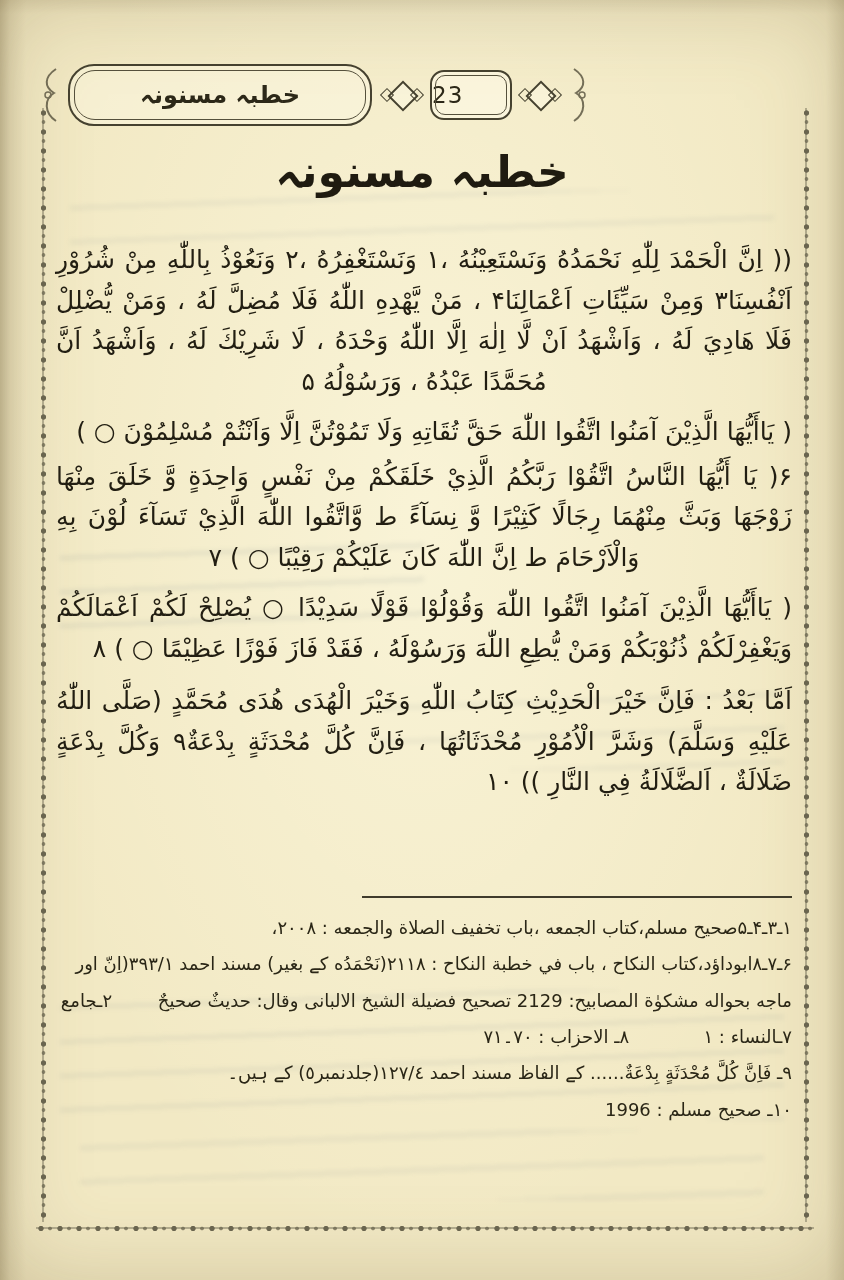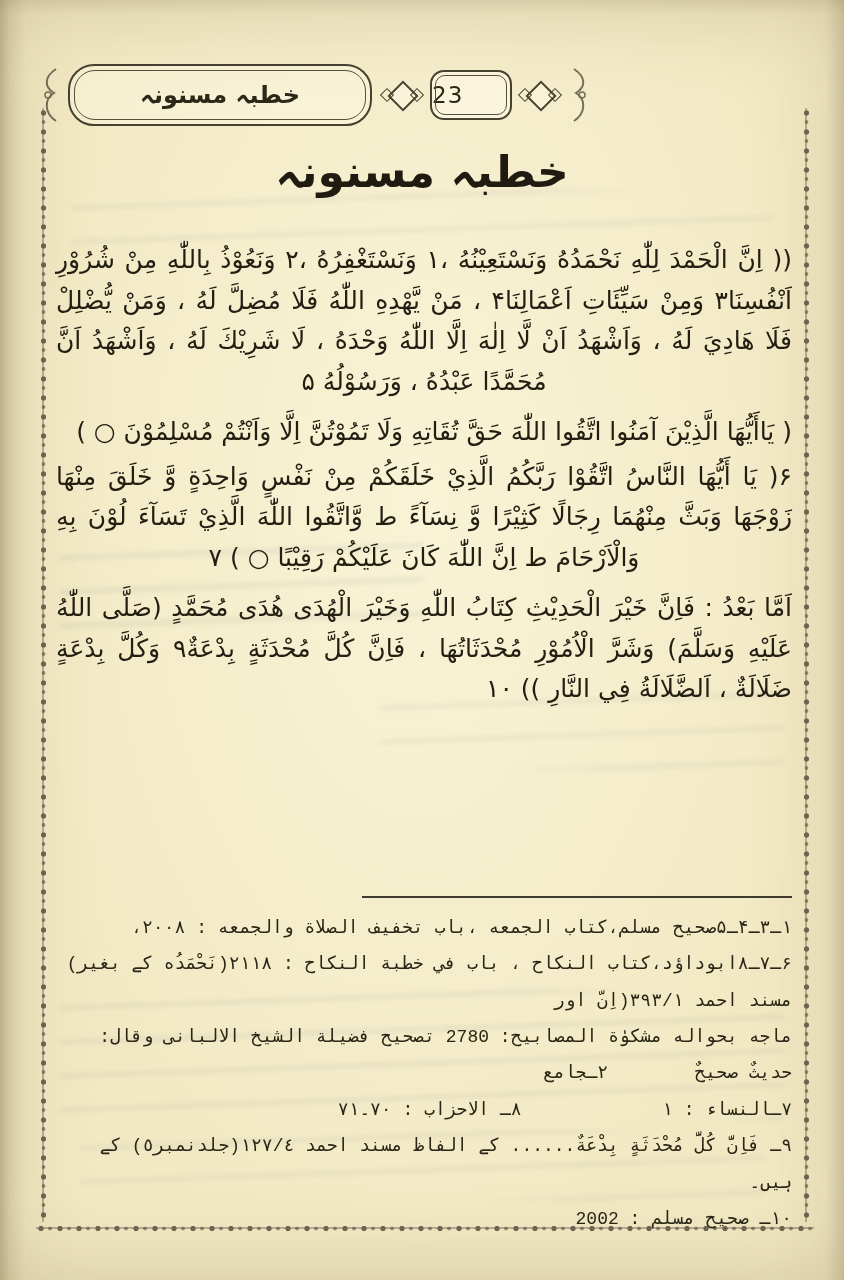--- a/index.html
+++ b/index.html
@@ -108,21 +108,21 @@
   
   .footnotes{
     position:absolute;left:56px;right:52px;top:896px;bottom:64px;
     direction:rtl;
   }
   .fn-rule{
     border:none;border-top:2px solid #3f3b2c;width:430px;margin:0 0 12px 0;
   }
   .fn-line{
     font-size:18px;line-height:2.02;color:#2a2616;
-    text-align:right;white-space:pre-wrap;font-family:Liberation Mono, monospace;
+    text-align:right;white-space:pre-wrap;
   }
 </style>
 </head>
 <body>
 
 <div class="page">
 
   <div class="border-v border-left"></div>
   <div class="border-v border-right"></div>
   <div class="border-h"></div>
@@ -161,26 +161,27 @@
       <circle cx="12" cy="28" r="3" fill="none" stroke="#55503c" stroke-width="1.5"></circle>
     </svg>
   </header>
 
   <h1 class="title" dir="rtl" lang="ur">خطبہ مسنونہ</h1>
 
   <main class="bodytext" lang="ar">
     <p class="para p1">(( اِنَّ الْحَمْدَ لِلّٰهِ نَحْمَدُهُ وَنَسْتَعِيْنُهُ ،۱ وَنَسْتَغْفِرُهُ ،۲ وَنَعُوْذُ بِاللّٰهِ مِنْ شُرُوْرِ اَنْفُسِنَا۳ وَمِنْ سَيِّئَاتِ اَعْمَالِنَا۴ ، مَنْ يَّهْدِهِ اللّٰهُ فَلَا مُضِلَّ لَهُ ، وَمَنْ يُّضْلِلْ فَلَا هَادِيَ لَهُ ، وَاَشْهَدُ اَنْ لَّا اِلٰهَ اِلَّا اللّٰهُ وَحْدَهُ ، لَا شَرِيْكَ لَهُ ، وَاَشْهَدُ اَنَّ مُحَمَّدًا عَبْدُهُ ، وَرَسُوْلُهُ ۵</p>
     <p class="para p2">( يَاأَيُّهَا الَّذِيْنَ آمَنُوا اتَّقُوا اللّٰهَ حَقَّ تُقَاتِهِ وَلَا تَمُوْتُنَّ اِلَّا وَاَنْتُمْ مُسْلِمُوْنَ ○ )</p>
     <p class="para p3">۶( يَا أَيُّهَا النَّاسُ اتَّقُوْا رَبَّكُمُ الَّذِيْ خَلَقَكُمْ مِنْ نَفْسٍ وَاحِدَةٍ وَّ خَلَقَ مِنْهَا زَوْجَهَا وَبَثَّ مِنْهُمَا رِجَالًا كَثِيْرًا وَّ نِسَآءً ط وَّاتَّقُوا اللّٰهَ الَّذِيْ تَسَآءَ لُوْنَ بِهِ وَالْاَرْحَامَ ط اِنَّ اللّٰهَ كَانَ عَلَيْكُمْ رَقِيْبًا ○ ) ۷</p>
+    <p class="para p4">( يَاأَيُّهَا الَّذِيْنَ آمَنُوا اتَّقُوا اللّٰهَ وَقُوْلُوْا قَوْلًا سَدِيْدًا ○ يُصْلِحْ لَكُمْ اَعْمَالَكُمْ وَيَغْفِرْلَكُمْ ذُنُوْبَكُمْ وَمَنْ يُّطِعِ اللّٰهَ وَرَسُوْلَهُ ، فَقَدْ فَازَ فَوْزًا عَظِيْمًا ○ ) ۸</p>
     <p class="para p5">اَمَّا بَعْدُ : فَاِنَّ خَيْرَ الْحَدِيْثِ كِتَابُ اللّٰهِ وَخَيْرَ الْهُدَى هُدَى مُحَمَّدٍ (صَلَّى اللّٰهُ عَلَيْهِ وَسَلَّمَ) وَشَرَّ الْاُمُوْرِ مُحْدَثَاتُهَا ، فَاِنَّ كُلَّ مُحْدَثَةٍ بِدْعَةٌ۹ وَكُلَّ بِدْعَةٍ ضَلَالَةٌ ، اَلضَّلَالَةُ فِي النَّارِ )) ۱۰</p>
   </main>
 
   <section class="footnotes" lang="ur">
     <hr class="fn-rule">
     <div class="fn-line">۱ـ۳ـ۴ـ۵صحيح مسلم،كتاب الجمعه ،باب تخفيف الصلاة والجمعه : ٢٠٠٨،</div>
     <div class="fn-line">۶ـ۷ـ۸ابوداؤد،كتاب النكاح ، باب في خطبة النكاح : ٢١١٨(نَحْمَدُه کے بغیر) مسند احمد ٣٩٣/١(اِنّ اور</div>
-    <div class="fn-line">ماجه بحواله مشكوٰة المصابيح: 2780 تصحيح فضيلة الشيخ الالبانى وقال: حديثٌ صحيحٌ        ۲ـجامع</div>
+    <div class="fn-line">ماجه بحواله مشكوٰة المصابيح: 2129 تصحيح فضيلة الشيخ الالبانى وقال: حديثٌ صحيحٌ        ۲ـجامع</div>
     <div class="fn-line">۷ـالنساء : ١             ۸ـ الاحزاب : ٧٠۔٧١</div>
     <div class="fn-line">۹ـ فَاِنَّ كُلَّ مُحْدَثَةٍ بِدْعَةٌ...... کے الفاظ مسند احمد ١٢٧/٤(جلدنمبر٥) کے ہیں۔</div>
-    <div class="fn-line">۱۰ـ صحيح مسلم : 2002</div>
+    <div class="fn-line">۱۰ـ صحيح مسلم : 1996</div>
   </section>
 
 </div>
 
 </body></html>

